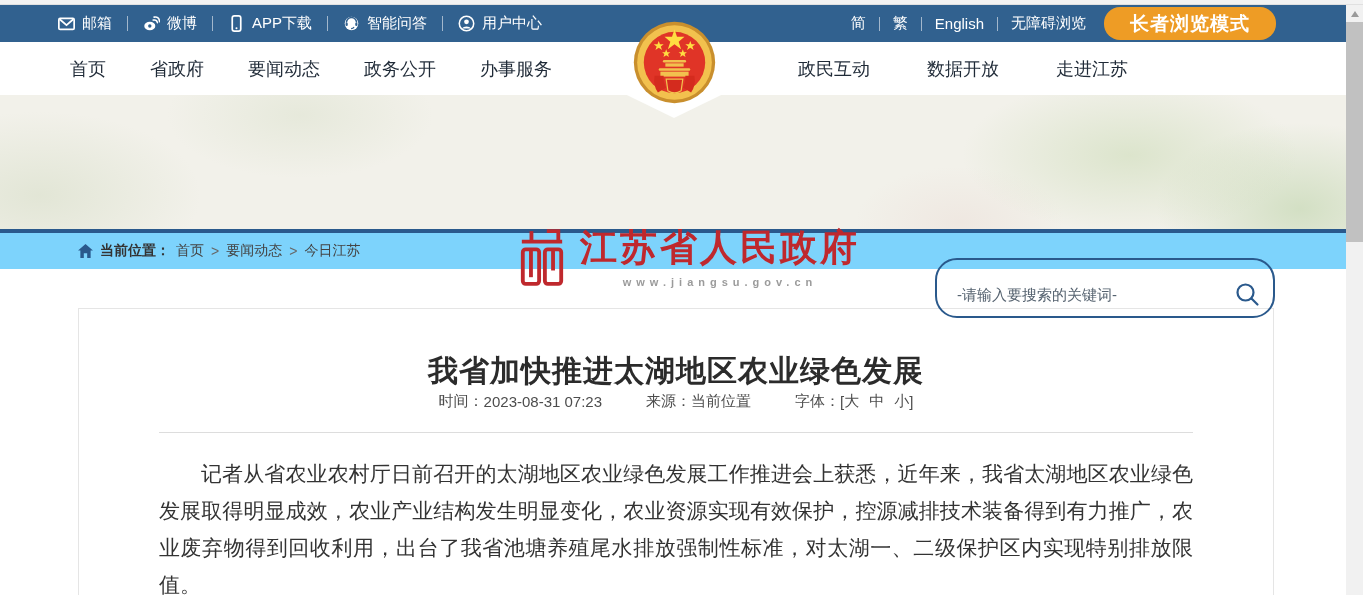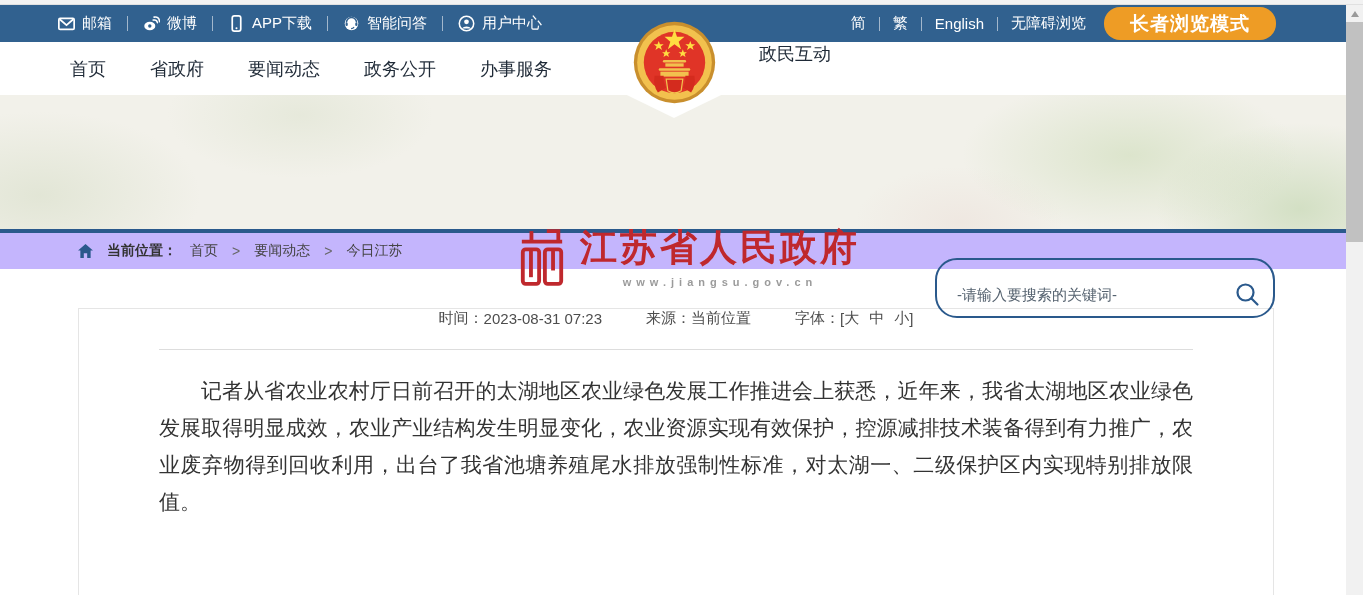--- a/index.html
+++ b/index.html
@@ -18,21 +18,21 @@
   .tb-icon { width:17px; height:17px; display:block; }
   .topbar-right { display:flex; align-items:center; padding-right:70px; }
   .lang-item { font-size:15px; color:#fff; cursor:pointer; white-space:nowrap; }
   .lang-sep { width:1px; height:14px; background:rgba(255,255,255,.55); margin:0 13px; }
   .elder-btn { margin-left:18px; height:33px; padding:0 26px; background:#ee9c25; border:none; border-radius:16px; color:#fff; font-size:19px; font-weight:bold; font-family:inherit; letter-spacing:1px; cursor:pointer; line-height:33px; }
 
   
   .mainnav { position:absolute; left:0; top:42px; width:1363px; height:53px; background:#fff; }
   .nav-group { position:absolute; top:0; height:100%; display:flex; align-items:center; }
   .nav-left { left:70px; gap:44px; }
-  .nav-right { left:759px; gap:57px;flex-direction:column; }
+  .nav-right { left:798px; gap:57px; }
   .nav-item { font-size:18px; color:#1f2a37; cursor:pointer; white-space:nowrap; }
 
   
   .banner { position:absolute; left:0; top:95px; width:1363px; height:134px;
     background:
       radial-gradient(ellipse 240px 110px at 1130px 45%, rgba(193,213,168,.45), transparent 70%),
       radial-gradient(ellipse 200px 120px at 1300px 85%, rgba(180,206,158,.5), transparent 72%),
       radial-gradient(ellipse 230px 120px at 40px 75%, rgba(204,214,186,.42), transparent 70%),
       radial-gradient(ellipse 190px 90px at 300px 15%, rgba(216,223,201,.45), transparent 70%),
       radial-gradient(ellipse 150px 80px at 960px 95%, rgba(233,214,208,.35), transparent 70%),
@@ -51,21 +51,21 @@
   .site-name { font-size:37px; font-weight:bold; color:#bf282d; letter-spacing:3px; line-height:1.1; white-space:nowrap; font-family:"Liberation Serif","DejaVu Serif",serif; }
   .site-url { margin-top:7px; font-size:11px; font-weight:bold; color:#9b9b9b; letter-spacing:5px; }
 
   
   .search-box { position:absolute; left:935px; top:163px; width:340px; height:60px; border:2px solid #2a598c; border-radius:22px; display:flex; align-items:center; padding:12px 8px 0 20px; background:transparent; z-index:2; }
   .search-input { flex:1; border:none; outline:none; background:transparent; font-size:15px; color:#33475a; font-family:inherit; }
   .search-input::placeholder { color:#55626f; opacity:1; }
   .search-btn { width:36px; height:36px; border:none; background:transparent; cursor:pointer; display:flex; align-items:center; justify-content:center; }
 
   
-  .breadcrumb { position:absolute; left:0; top:233px; width:1363px; height:36px; background:#c4b5fd; display:flex; align-items:center; padding-left:78px; font-size:14px; color:#333;gap:7px; }
+  .breadcrumb { position:absolute; left:0; top:233px; width:1363px; height:36px; background:#7dd3fc; display:flex; align-items:center; padding-left:78px; font-size:14px; color:#333; }
   .crumb-home { width:15px; height:14px; margin-right:7px; }
   .crumb-prefix { font-weight:bold; color:#333; margin-right:6px; }
   .crumb-link { color:#444; cursor:pointer; }
   .crumb-sep { margin:0 7px; color:#666; }
 
   
   .content { position:absolute; left:0; top:269px; width:1346px; height:326px; background:#fff; }
   .card { position:absolute; left:78px; top:39px; width:1196px; height:600px; background:#fff; border:1px solid #e5e5e5; }
   .article-title { margin-top:42px; text-align:center; font-size:30px; font-weight:600; color:#2b2b2b; letter-spacing:1px; }
   .meta-row { display:flex; justify-content:center; align-items:center; gap:44px; font-size:15px; color:#4d4d4d; }
@@ -218,20 +218,21 @@
     <span class="crumb-prefix">当前位置：</span>
     <span class="crumb-link">首页</span>
     <span class="crumb-sep">&gt;</span>
     <span class="crumb-link">要闻动态</span>
     <span class="crumb-sep">&gt;</span>
     <span class="crumb-link">今日江苏</span>
   </div>
 
   <main class="content">
     <article class="card">
+      <h1 class="article-title">我省加快推进太湖地区农业绿色发展</h1>
       <div class="meta-row">
         <span class="meta-item">
             <span>时间：</span>
             <span>2023-08-31 07:23</span>
           </span>
         <span class="meta-item">
             <span>来源：</span>
             <span>当前位置</span>
           </span>
         <span class="meta-item">

